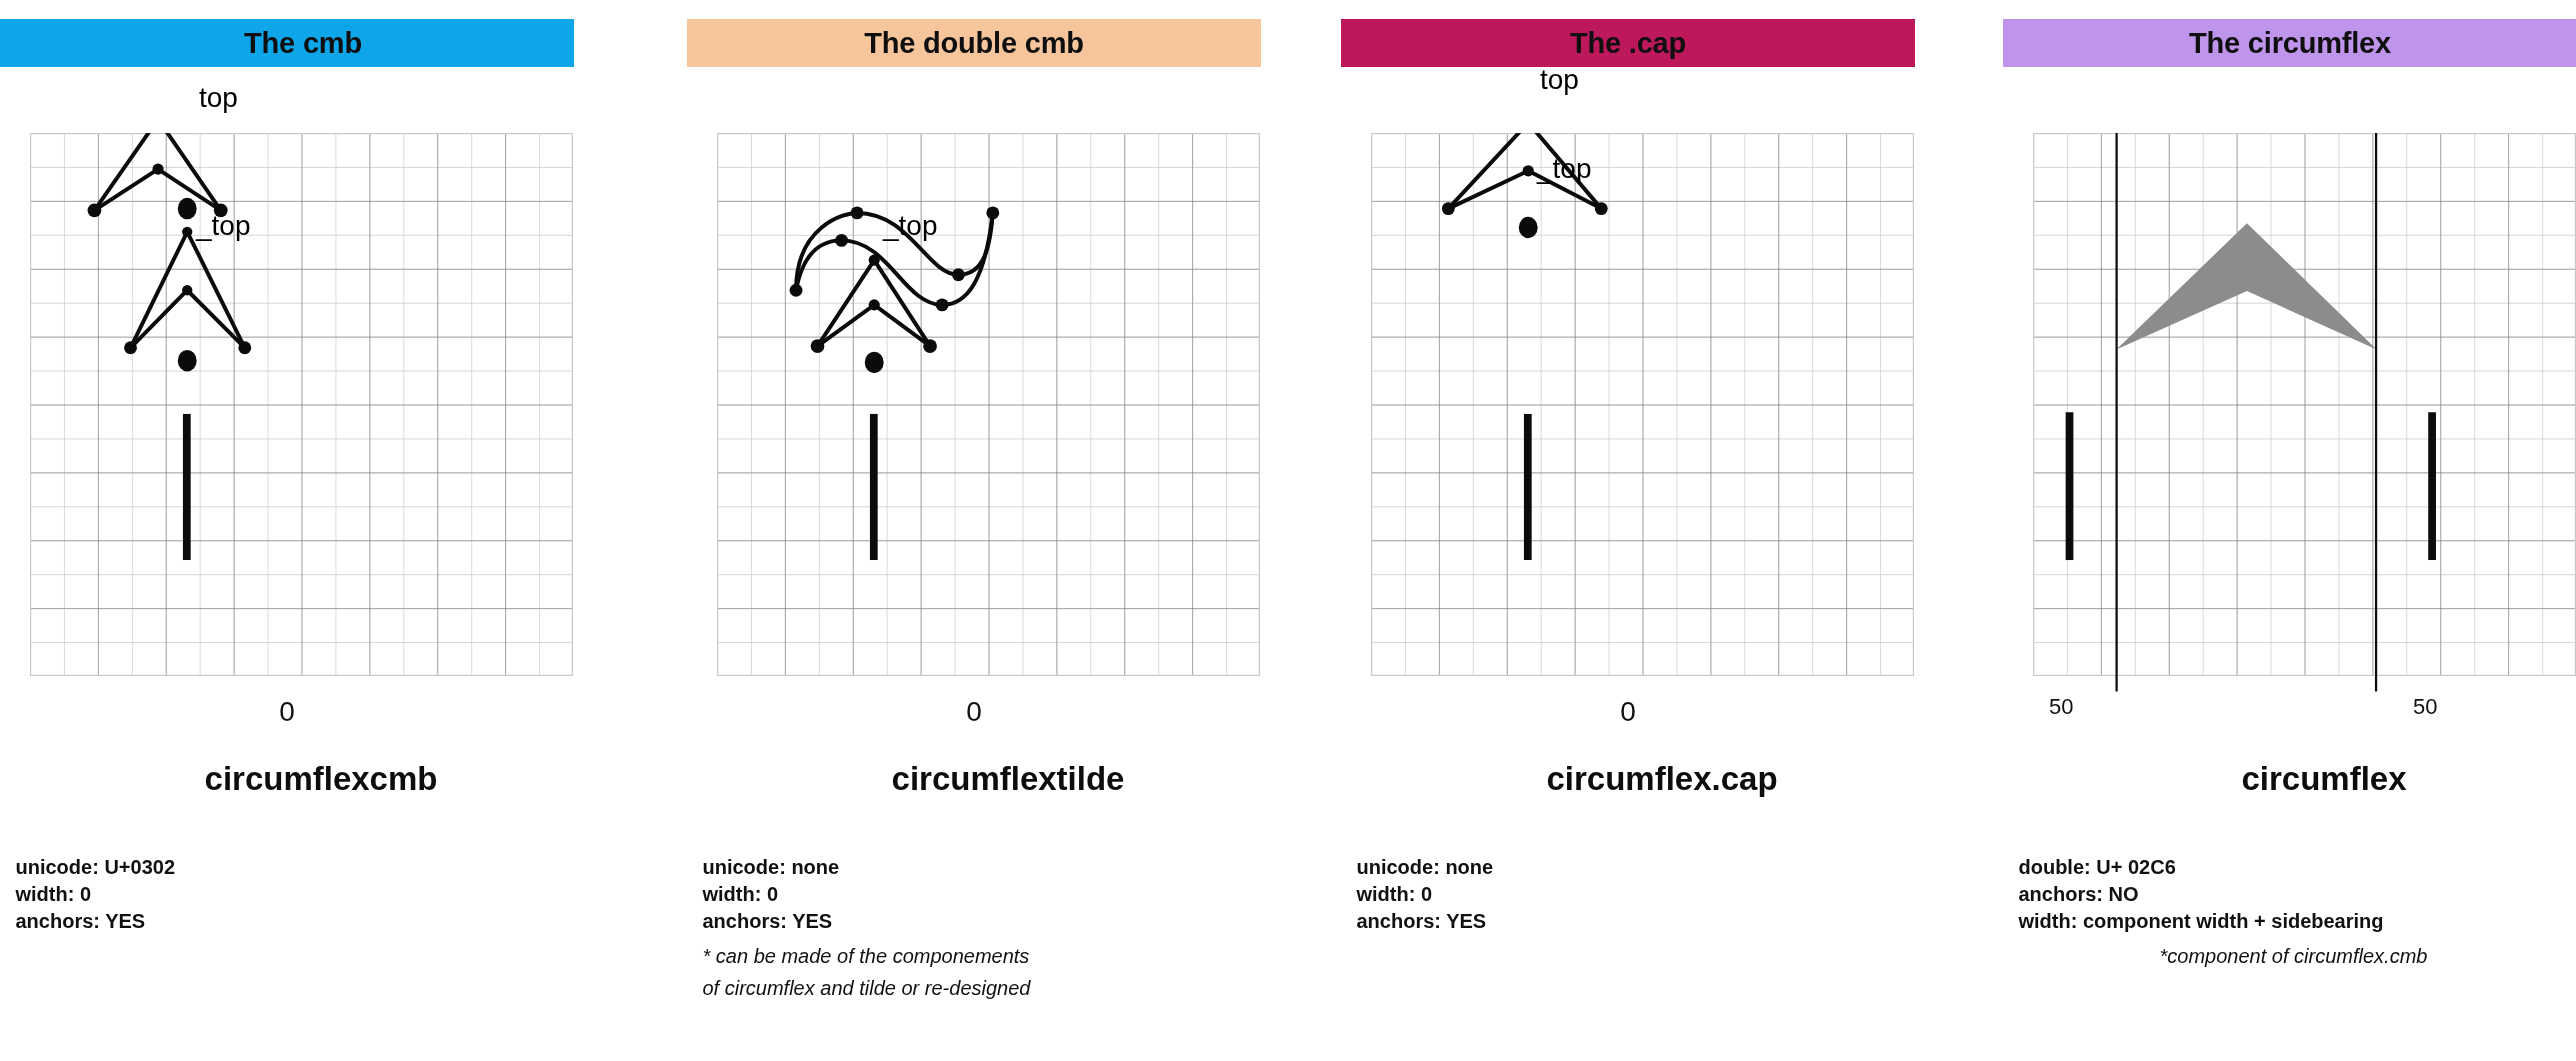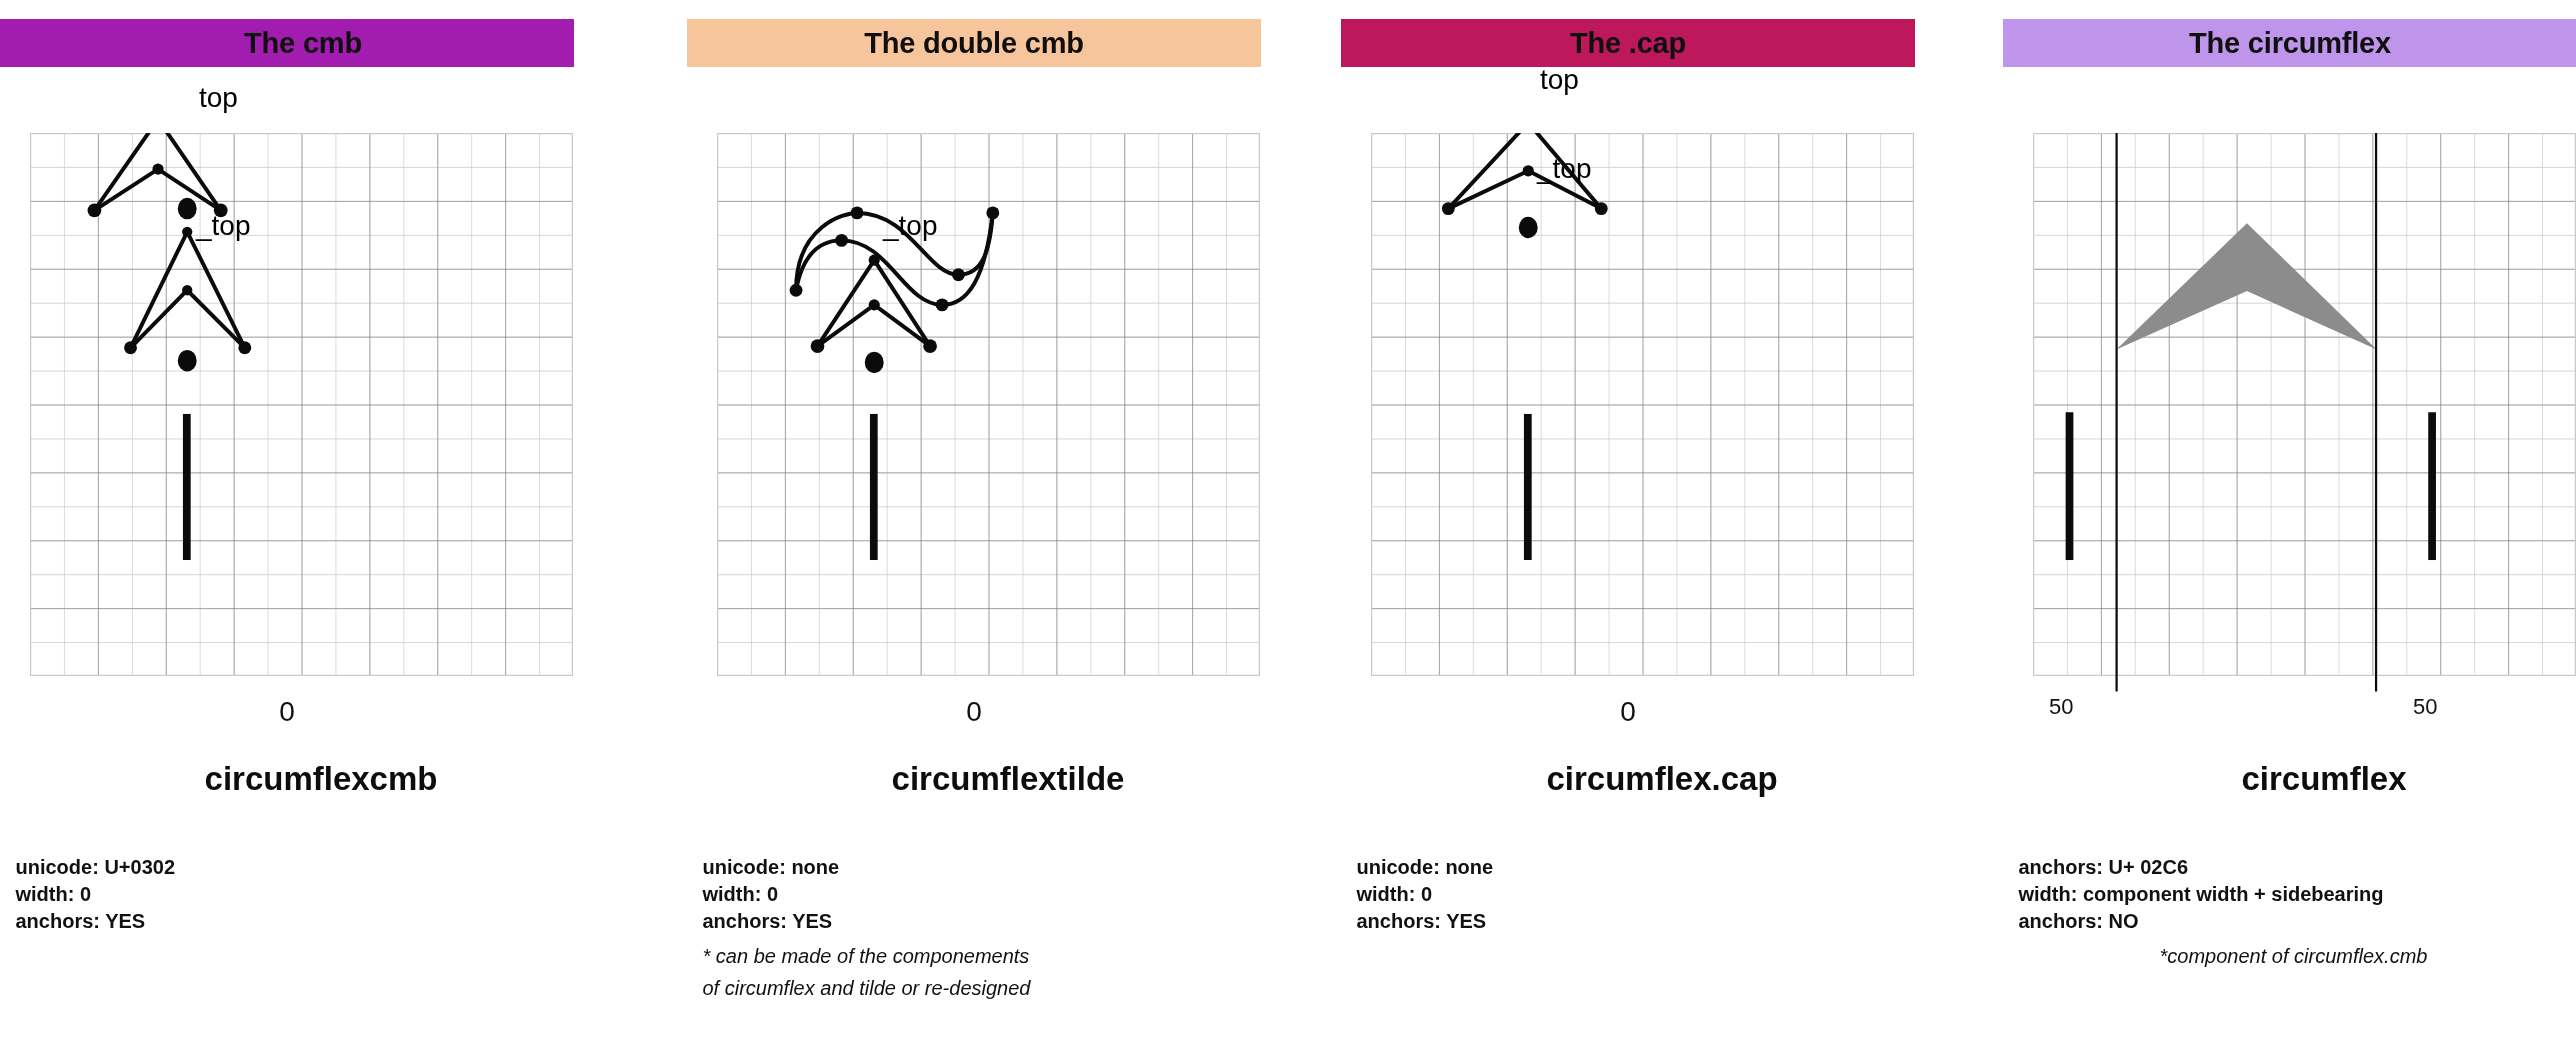--- a/index.html
+++ b/index.html
@@ -105,21 +105,21 @@
     color: #111;
   }
 </style>
 </head>
 <body>
 
 <div class="board">
 
   <div class="panel" style="left:0px;">
 
-    <div class="panel-header" style="background:#a21caf;padding-left:32px;">
+    <div class="panel-header" style="background:#0ea5e9;padding-left:32px;">
       <span>The cmb</span>
     </div>
 
     <div class="grid-wrap">
       <svg class="grid-svg" width="543" height="543" viewBox="0 0 632 632" xmlns="http://www.w3.org/2000/svg">
         <defs>
           <pattern id="g1minor" width="39.5" height="39.5" patternUnits="userSpaceOnUse">
             <path d="M39.5 0 L0 0 L0 39.5" fill="none" stroke="#c9c9c9" stroke-width="1.6"></path>
           </pattern>
           <pattern id="g1major" width="79" height="79" patternUnits="userSpaceOnUse">
@@ -348,21 +348,21 @@
     </svg>
 
     <div class="fifty-row">
       <div class="fifty" style="left:46px;top:0;">50</div>
       <div class="fifty" style="left:410px;top:0;">50</div>
     </div>
 
     <div class="glyph-name">circumflex</div>
 
     <div class="meta">
-      <div class="meta-line">anchors: U+ 02C6</div>
+      <div class="meta-line">double: U+ 02C6</div>
+      <div class="meta-line">anchors: NO</div>
       <div class="meta-line">width: component width + sidebearing</div>
-      <div class="meta-line">anchors: NO</div>
     </div>
     <div class="note" style="top:940px;white-space:pre-line;text-align:center;">*component of circumflex.cmb</div>
   </div>
 
 </div>
 
 
 </body></html>

